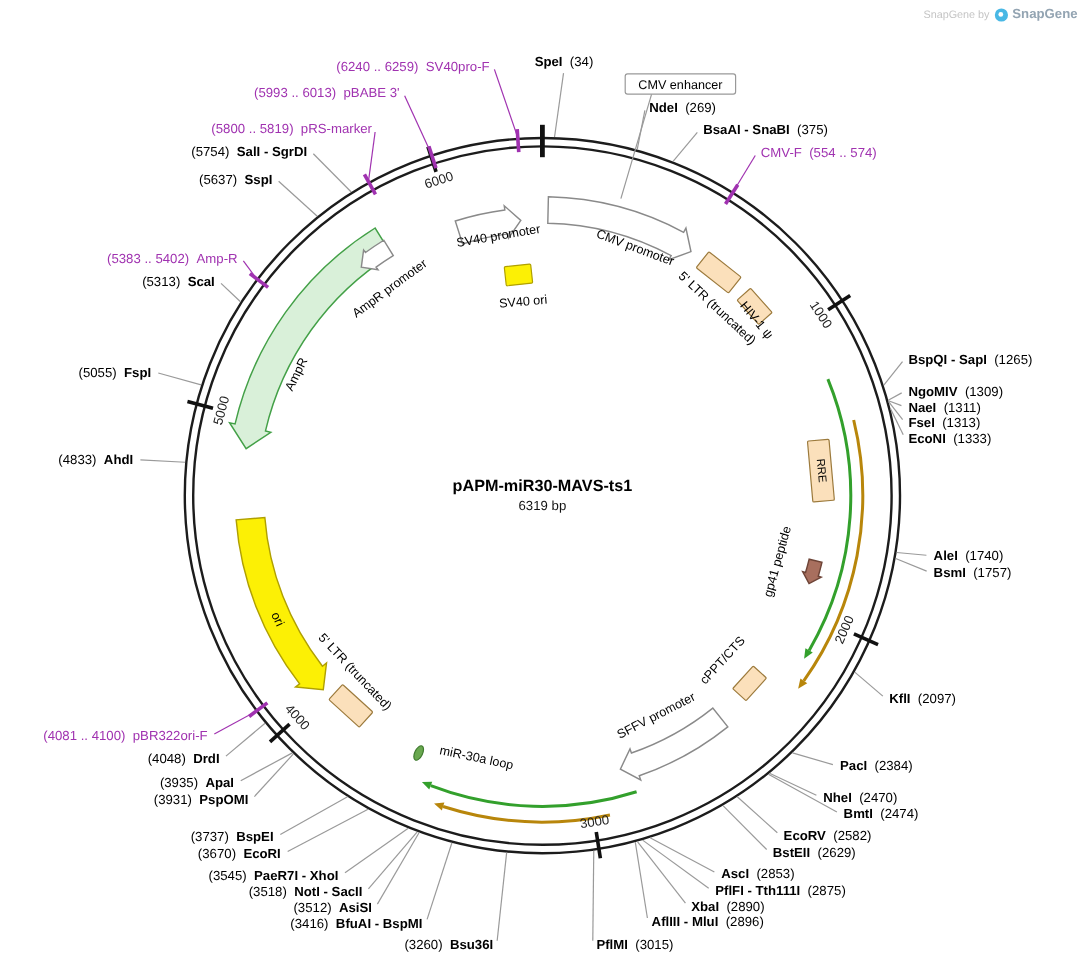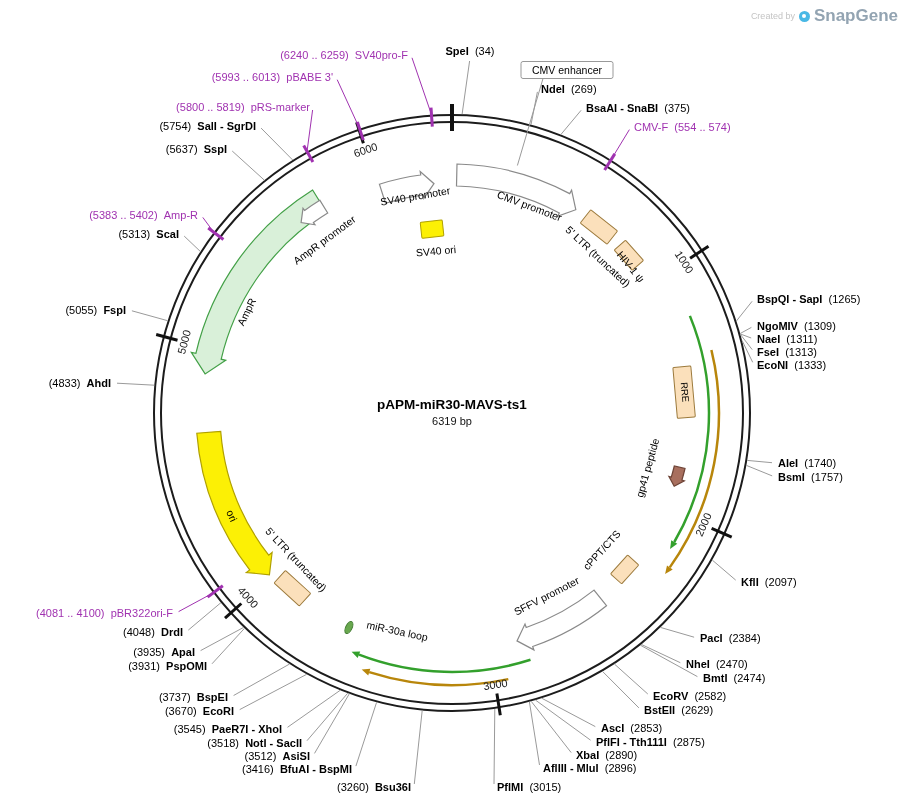--- a/index.html
+++ b/index.html
@@ -3,21 +3,21 @@
 <meta charset="utf-8">
 <style>
   html,body{margin:0;padding:0;background:#fff;}
   .stage{position:relative;width:908px;height:804px;background:#ffffff;font-family:"Liberation Sans",sans-serif;overflow:hidden;}
   .stage svg{position:absolute;left:0;top:0;}
   svg text{font-family:"Liberation Sans",sans-serif;}
   .credit{position:absolute;top:6px;right:10px;display:flex;align-items:center;gap:4px;}
   .credit .by{font-size:9px;color:#c4c4c4;}
   .credit .logo{width:11px;height:11px;border-radius:50%;background:#49b8e5;display:inline-block;position:relative;}
   .credit .logo::after{content:"";position:absolute;left:3.5px;top:3.5px;width:4px;height:4px;border-radius:50%;background:#fff;}
-  .credit .brand{font-size:17px;font-weight:bold;color:#93a4b2;}
+  .credit .brand{font-size:11px;font-weight:bold;color:#93a4b2;}
 </style>
 </head>
 <body>
 
 <div class="stage">
   <svg id="map-svg" width="908" height="804" viewBox="0 0 908 804">
     <g id="g-rings">
         <circle cx="452" cy="413" r="298" fill="none" stroke="#1c1c1c" stroke-width="2"></circle>
         <circle cx="452" cy="413" r="291" fill="none" stroke="#1c1c1c" stroke-width="2"></circle>
       </g>
@@ -173,17 +173,17 @@
         <text transform="translate(230.9,516.2) rotate(65.0)" text-anchor="middle" dominant-baseline="middle" font-size="10.5" fill="#000">ori</text>
         <text transform="translate(247.5,312.2) rotate(-63.8)" text-anchor="middle" dominant-baseline="middle" font-size="10.5" fill="#000">AmpR</text>
         <text transform="translate(325.0,240.8) rotate(-36.4)" text-anchor="middle" dominant-baseline="middle" font-size="10.5" fill="#000">AmpR promoter</text>
         <text transform="translate(436.0,252.0) rotate(-5.0)" text-anchor="middle" dominant-baseline="middle" font-size="10.5" fill="#000">SV40 ori</text>
       </g>
     <text x="452" y="409" text-anchor="middle" font-size="13.5" font-weight="bold" fill="#000">pAPM-miR30-MAVS-ts1</text>
     <text x="452" y="425" text-anchor="middle" font-size="11" fill="#111">6319 bp</text>
   </svg>
 
   <div class="credit">
-    <span class="by">Created by</span>
+    <span class="by">SnapGene by</span>
     <span class="logo"></span>
     <span class="brand">SnapGene</span>
   </div>
 </div>
 
 </body></html>

